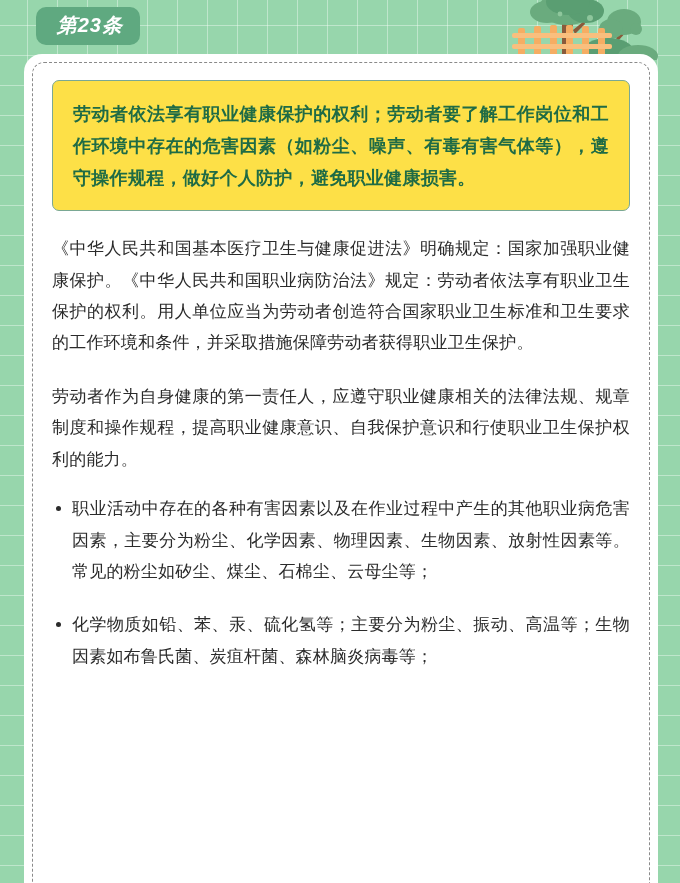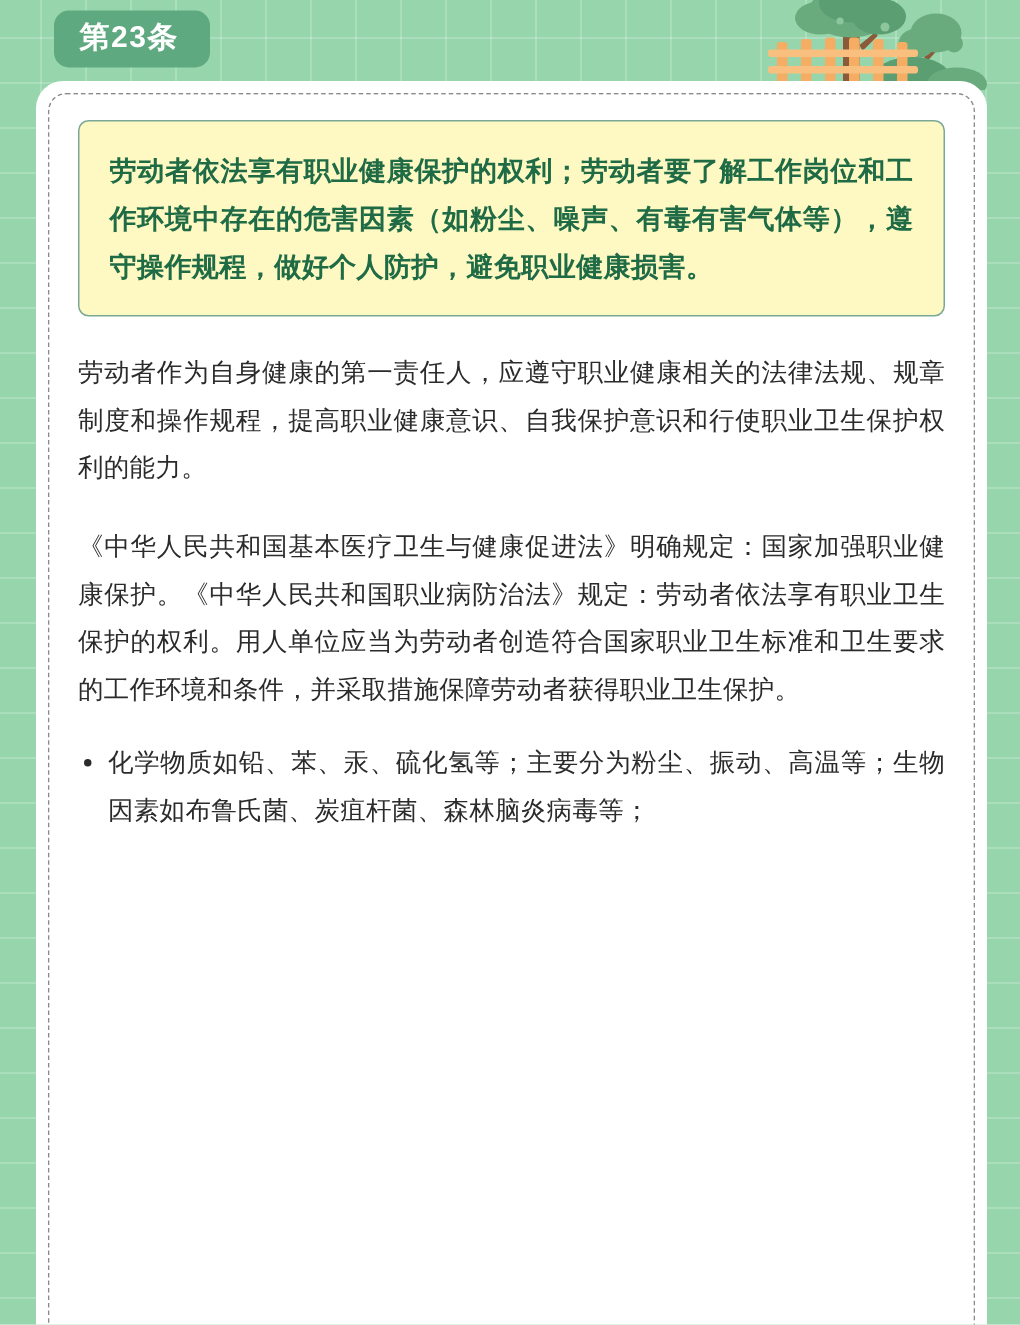--- a/index.html
+++ b/index.html
@@ -43,21 +43,22 @@
   #article-badge {
     position: absolute;
     top: 7px;
     left: 36px;
     z-index: 4;
     background: #5fa980;
     border-radius: 10px;
     padding: 8px 17px 9px 17px;
     box-sizing: border-box;
     min-width: 104px;
-    text-align: left;
+    text-align: right;
+    font-style: italic;
   }
   #article-badge .badge-text {
     color: #ffffff;
     font-size: 20px;
     font-weight: bold;
     letter-spacing: 1px;
     line-height: 1;
     display: inline-block;
   }
 
@@ -90,21 +91,21 @@
     left: 0;
     top: 0;
     right: 0;
     bottom: 0;
     padding: 26px 28px 0 28px;
     box-sizing: border-box;
   }
 
   
   #highlight-box {
-    background: #fef9c3;
+    background: #fde047;
     border: 1px solid #7aa894;
     border-radius: 7px;
     padding: 17px 20px 16px 20px;
     box-sizing: border-box;
   }
   #highlight-box .highlight-text {
     color: #1f6b45;
     font-size: 18px;
     font-weight: bold;
     line-height: 1.78;
@@ -197,26 +198,30 @@
 
 <div id="content-card">
   <div id="card-dashed-border"></div>
 
   <div id="card-inner">
 
     <div id="highlight-box">
       <span class="highlight-text">劳动者依法享有职业健康保护的权利；劳动者要了解工作岗位和工作环境中存在的危害因素（如粉尘、噪声、有毒有害气体等），遵守操作规程，做好个人防护，避免职业健康损害。</span>
     </div>
 
+    <p class="body-para">《中华人民共和国基本医疗卫生与健康促进法》明确规定：国家加强职业健康保护。《中华人民共和国职业病防治法》规定：劳动者依法享有职业卫生保护的权利。用人单位应当为劳动者创造符合国家职业卫生标准和卫生要求的工作环境和条件，并采取措施保障劳动者获得职业卫生保护。</p>
+
     <p class="body-para">劳动者作为自身健康的第一责任人，应遵守职业健康相关的法律法规、规章制度和操作规程，提高职业健康意识、自我保护意识和行使职业卫生保护权利的能力。</p>
 
-    <p class="body-para">《中华人民共和国基本医疗卫生与健康促进法》明确规定：国家加强职业健康保护。《中华人民共和国职业病防治法》规定：劳动者依法享有职业卫生保护的权利。用人单位应当为劳动者创造符合国家职业卫生标准和卫生要求的工作环境和条件，并采取措施保障劳动者获得职业卫生保护。</p>
-
 
     <ul id="bullet-list">
+      <li>
+        <span class="bullet-dot"></span>
+        <span class="bullet-text">职业活动中存在的各种有害因素以及在作业过程中产生的其他职业病危害因素，主要分为粉尘、化学因素、物理因素、生物因素、放射性因素等。常见的粉尘如矽尘、煤尘、石棉尘、云母尘等；</span>
+      </li>
       <li>
         <span class="bullet-dot"></span>
         <span class="bullet-text">化学物质如铅、苯、汞、硫化氢等；主要分为粉尘、振动、高温等；生物因素如布鲁氏菌、炭疽杆菌、森林脑炎病毒等；</span>
       </li>
     </ul>
 
   </div>
 </div>
 
 </body></html>

